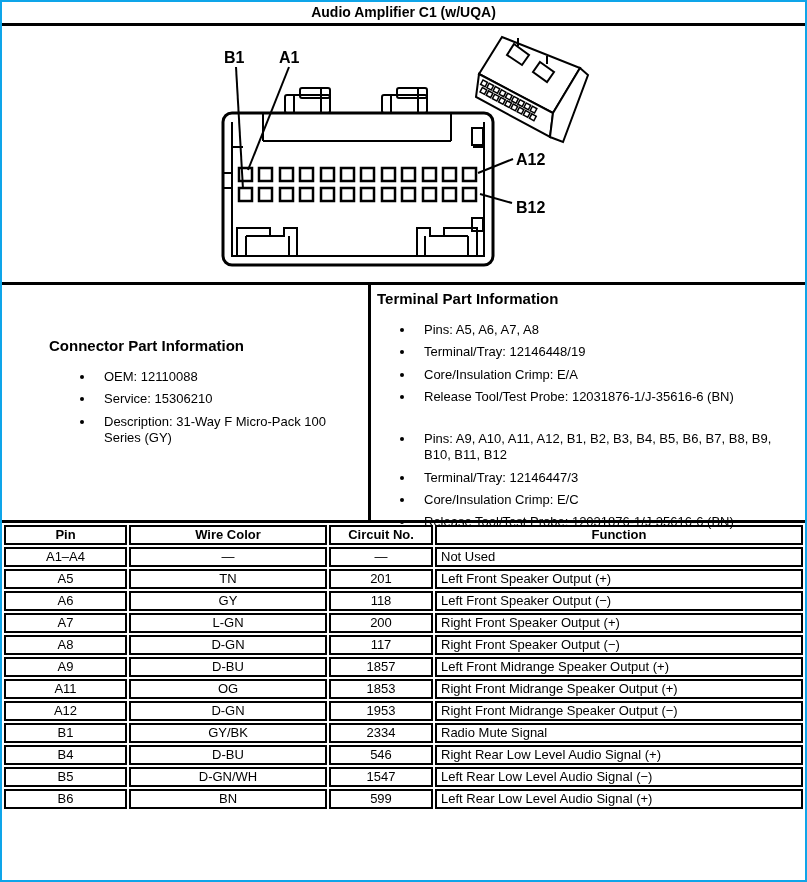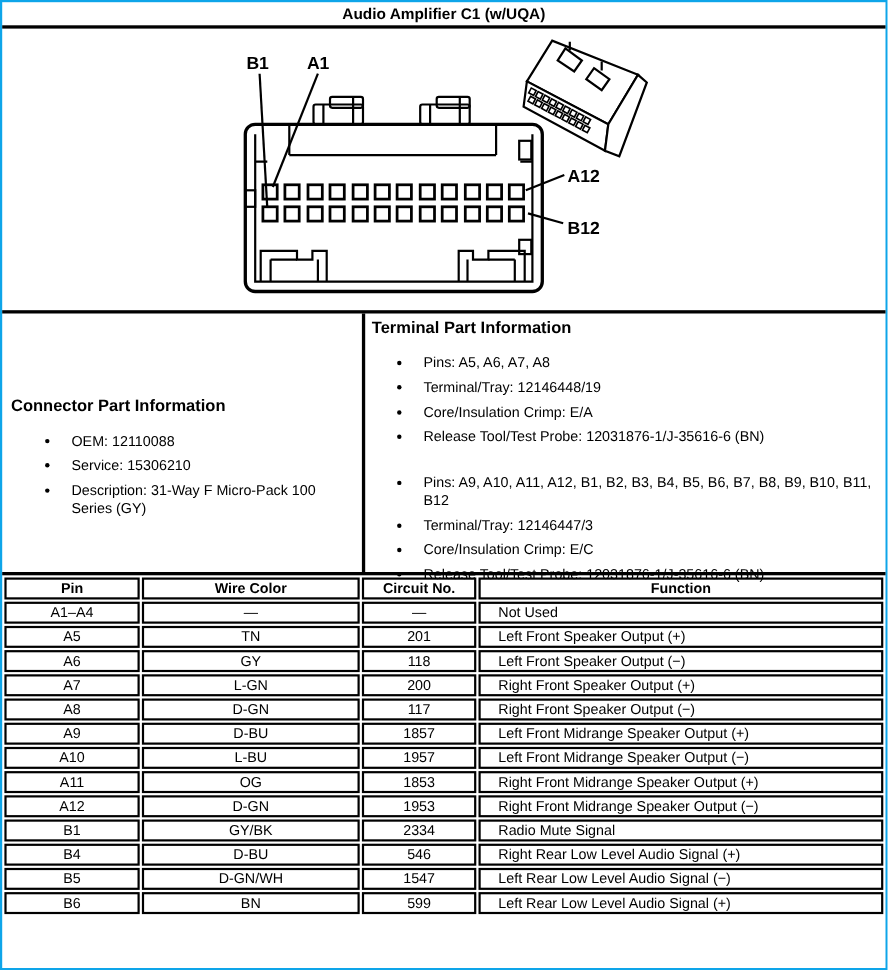--- a/index.html
+++ b/index.html
@@ -33,21 +33,22 @@
   .info-row {
     height: 238px;
     border-bottom: 3px solid #000;
     flex: none;
     display: flex;
     font-size: 13px;
   }
   .connector-cell {
     width: 330px; flex: none;
     border-right: 3px solid #000;
-    padding: 76px 10px 0 8px;
+    padding: 52px 10px 0 8px;
+    margin-left: 39px;
   }
   .terminal-cell { flex: 1; padding: 5px 10px 0 6px; }
   .info-heading { font-weight: bold; font-size: 15px; }
   .info-row ul {
     margin: 15px 0 0 0;
     padding-left: 46px;
     list-style: disc;
   }
   .terminal-cell ul { padding-left: 38px; }
   .info-row li { padding-left: 9px; margin-bottom: 6px; line-height: 1.25; }
@@ -64,21 +65,21 @@
   table.pinout th, table.pinout td {
     border: 2px solid #000;
     height: 16px;
     padding: 0;
     text-align: center;
     line-height: 16px;
     white-space: nowrap;
     overflow: hidden;
   }
   table.pinout th { font-weight: bold; }
-  table.pinout .fn { text-align: left; padding-left: 16px; }
+  table.pinout .fn { text-align: left; padding-left: 4px; }
 </style>
 </head>
 <body>
 
 <div class="page">
 
   <div class="title-bar">Audio Amplifier C1 (w/UQA)</div>
 
   <div class="diagram-section">
     <svg width="803" height="256" viewBox="0 0 803 256" font-family="Liberation Sans, sans-serif">
@@ -282,26 +283,20 @@
           <td>117</td>
           <td class="fn">Right Front Speaker Output (−)</td>
         </tr>
         <tr>
           <td>A9</td>
           <td>D-BU</td>
           <td>1857</td>
           <td class="fn">Left Front Midrange Speaker Output (+)</td>
         </tr>
         <tr>
-          <td>A10</td>
-          <td>L-BU</td>
-          <td>1957</td>
-          <td class="fn">Left Front Midrange Speaker Output (−)</td>
-        </tr>
-        <tr>
           <td>A11</td>
           <td>OG</td>
           <td>1853</td>
           <td class="fn">Right Front Midrange Speaker Output (+)</td>
         </tr>
         <tr>
           <td>A12</td>
           <td>D-GN</td>
           <td>1953</td>
           <td class="fn">Right Front Midrange Speaker Output (−)</td>

